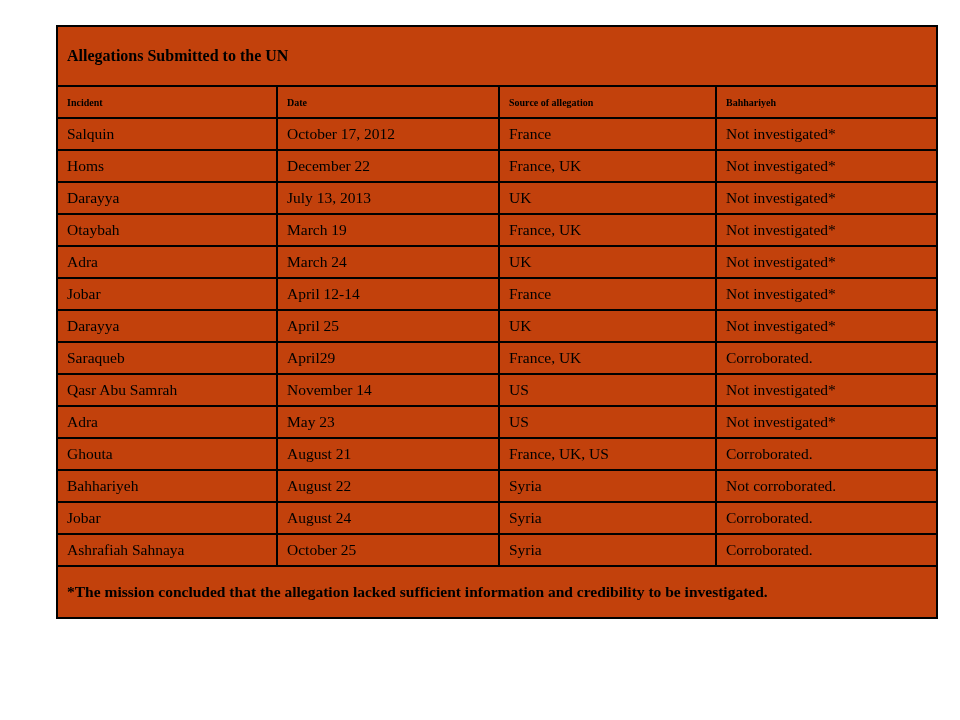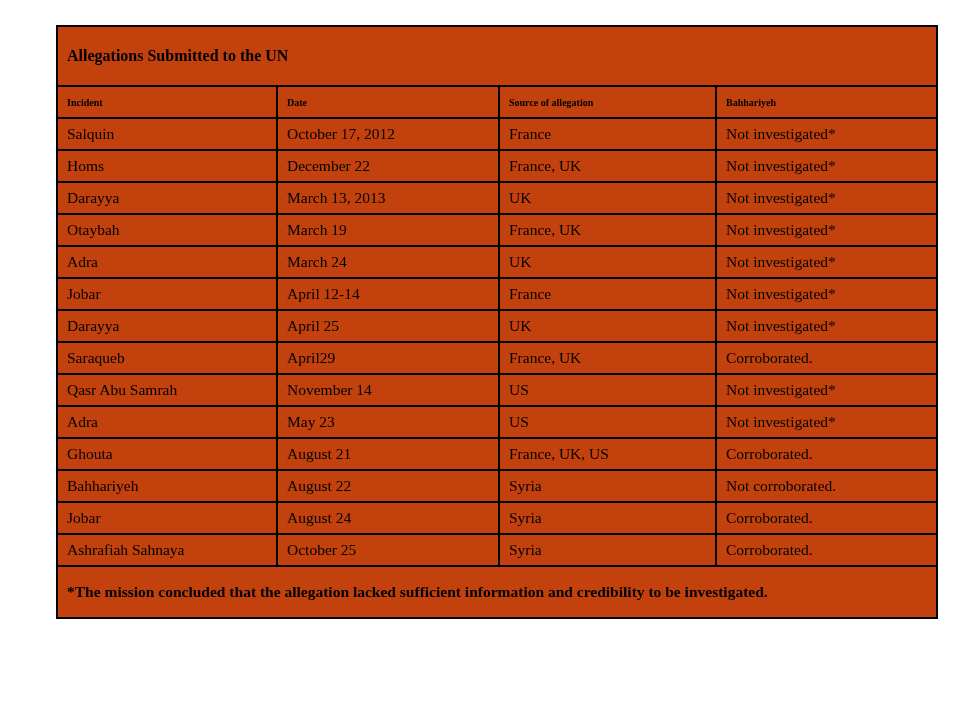--- a/index.html
+++ b/index.html
@@ -87,21 +87,21 @@
           <td>Not investigated*</td>
         </tr>
         <tr class="data-row">
           <td>Homs</td>
           <td>December 22</td>
           <td>France, UK</td>
           <td>Not investigated*</td>
         </tr>
         <tr class="data-row">
           <td>Darayya</td>
-          <td>March 13, 2013</td>
+          <td>July 13, 2013</td>
           <td>UK</td>
           <td>Not investigated*</td>
         </tr>
         <tr class="data-row">
           <td>Otaybah</td>
           <td>March 19</td>
           <td>France, UK</td>
           <td>Not investigated*</td>
         </tr>
         <tr class="data-row">

